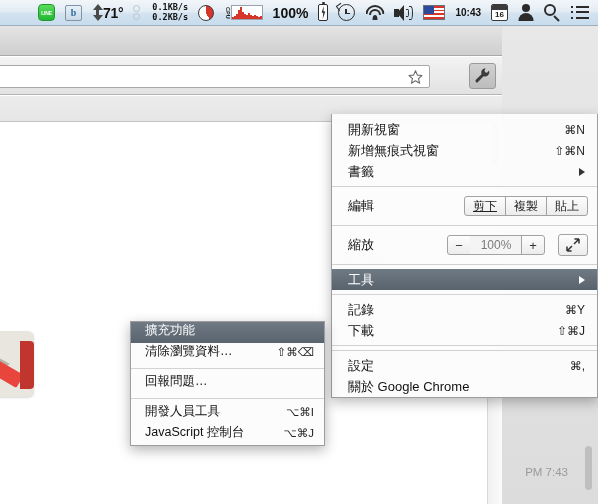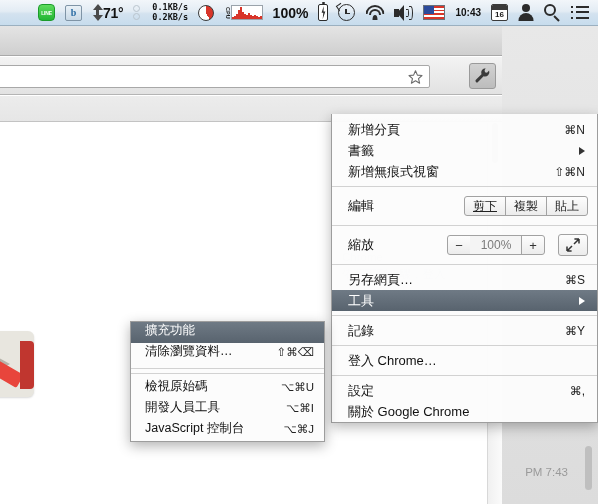--- a/index.html
+++ b/index.html
@@ -448,30 +448,30 @@
       <div class="bw-scrollbar">
         <div class="thumb"></div>
       </div>
     </div>
 
     <div class="wmenu">
 
       <div style="height:5px"></div>
 
       <div class="wrow">
-        <span class="lbl">新增分頁</span>
+        <span class="lbl">開新視窗</span>
         <span class="sc">⌘N</span>
+      </div>
+      <div class="wrow">
+        <span class="lbl">新增無痕式視窗</span>
+        <span class="sc">⇧⌘N</span>
       </div>
       <div class="wrow">
         <span class="lbl">書籤</span>
         <span class="caret"></span>
-      </div>
-      <div class="wrow">
-        <span class="lbl">新增無痕式視窗</span>
-        <span class="sc">⇧⌘N</span>
       </div>
 
       <div class="wsep"></div>
 
       <div class="wrow-ctl">
         <span class="lbl" style="font-size:13px">編輯</span>
         <span class="segbtns">
           <span class="segbtn">剪下</span>
           <span class="segbtn">複製</span>
           <span class="segbtn">貼上</span>
@@ -490,42 +490,38 @@
             <svg width="14" height="14" viewBox="0 0 14 14">
               <path d="M13 1 L8.4 1 M13 1 L13 5.6 M13 1 L8 6" stroke="#333" stroke-width="1.5" fill="none"></path>
               <path d="M1 13 L5.6 13 M1 13 L1 8.4 M1 13 L6 8" stroke="#333" stroke-width="1.5" fill="none"></path>
             </svg>
           </span>
         </span>
       </div>
 
       <div class="wsep"></div>
 
-      <div class="wrow">
-        <span class="lbl">另存網頁…</span>
-        <span class="sc">⌘S</span>
-      </div>
       <div class="wrow sel">
         <span class="lbl">工具</span>
         <span class="caret"></span>
       </div>
 
       <div class="wsep"></div>
 
       <div class="wrow">
         <span class="lbl">記錄</span>
         <span class="sc">⌘Y</span>
       </div>
-
-      <div class="wsep"></div>
-
-      <div class="wrow">
-        <span class="lbl">登入 Chrome…</span>
-        <span class="sc"></span>
-      </div>
+      <div class="wrow">
+        <span class="lbl">下載</span>
+        <span class="sc">⇧⌘J</span>
+      </div>
+
+      <div class="wsep"></div>
+
 
       <div class="wsep"></div>
 
       <div class="wrow">
         <span class="lbl">設定</span>
         <span class="sc">⌘,</span>
       </div>
       <div class="wrow">
         <span class="lbl">關於 Google Chrome</span>
         <span class="sc"></span>
@@ -539,27 +535,27 @@
         <span class="lbl">擴充功能</span>
         <span class="sc"></span>
       </div>
       <div class="wrow">
         <span class="lbl">清除瀏覽資料…</span>
         <span class="sc">⇧⌘⌫</span>
       </div>
 
       <div class="wsep"></div>
 
-
-      <div class="wsep"></div>
-
-      <div class="wrow">
-        <span class="lbl">檢視原始碼</span>
-        <span class="sc">⌥⌘U</span>
-      </div>
+      <div class="wrow">
+        <span class="lbl">回報問題…</span>
+        <span class="sc"></span>
+      </div>
+
+      <div class="wsep"></div>
+
       <div class="wrow">
         <span class="lbl">開發人員工具</span>
         <span class="sc">⌥⌘I</span>
       </div>
       <div class="wrow">
         <span class="lbl">JavaScript 控制台</span>
         <span class="sc">⌥⌘J</span>
       </div>
 
     </div>

